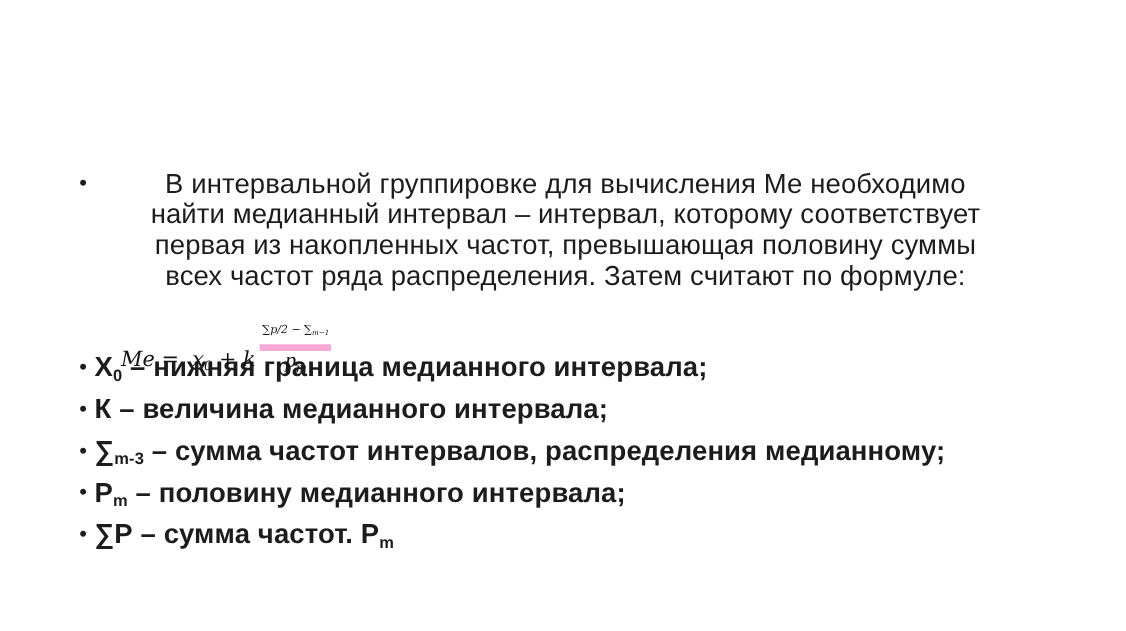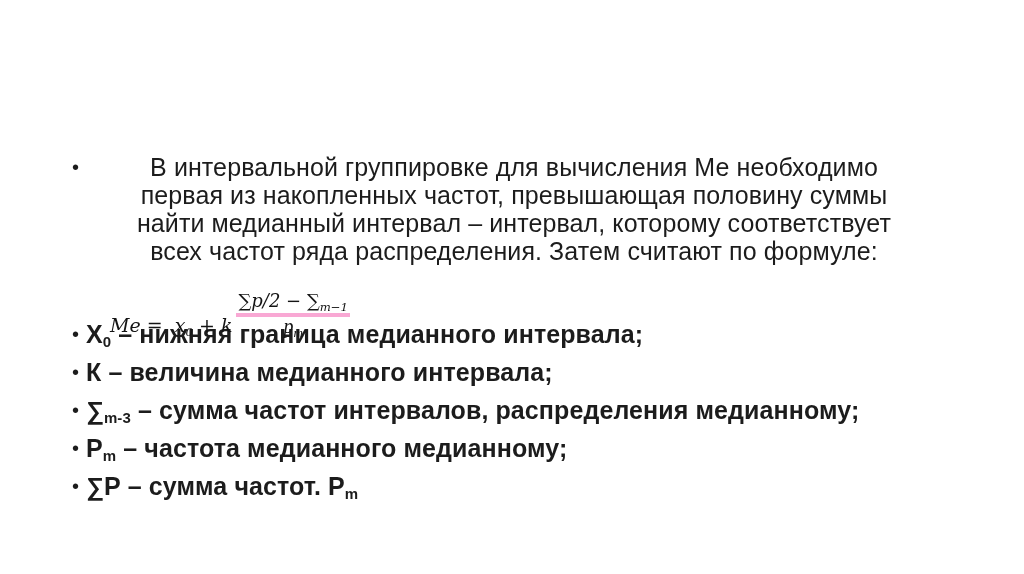--- a/index.html
+++ b/index.html
@@ -81,24 +81,24 @@
     line-height: 0;
     vertical-align: -0.3em;
   }
   .frac {
     display: inline-flex;
     flex-direction: column;
     align-items: center;
     margin-left: 4px;
   }
   .frac .num {
-    font-size: 18px;
+    font-size: 10px;
     line-height: 22px;
     padding: 0 2px 1px 2px;
-    border-bottom: 4px solid #f9a8d4;
+    border-bottom: 6px solid #f9a8d4;
     white-space: pre;
   }
   .frac .den {
     font-size: 20px;
     line-height: 19px;
     white-space: pre;
     font-family: Liberation Serif, serif;
   }
   .frac sub {
     font-size: 0.65em;
@@ -110,22 +110,22 @@
 <body>
 
 <div class="slide">
 
   <div class="content">
 
     <div class="bullet-item">
       <span class="bullet-marker">•</span>
       <div class="intro-text">
         <div>В интервальной группировке для вычисления Ме необходимо</div>
+        <div>найти медианный интервал – интервал, которому соответствует</div>
         <div>первая из накопленных частот, превышающая половину суммы</div>
-        <div>найти медианный интервал – интервал, которому соответствует</div>
         <div>всех частот ряда распределения. Затем считают по формуле:</div>
       </div>
     </div>
 
     <div class="defs">
 
       <div class="def-item">
         <span class="bullet-marker">•</span>
         <div class="def-text"><span>X</span><sub>0</sub><span> – нижняя граница медианного интервала;</span></div>
       </div>
@@ -135,21 +135,21 @@
         <div class="def-text"><span>К</span><sub></sub><span> – величина медианного интервала;</span></div>
       </div>
 
       <div class="def-item">
         <span class="bullet-marker">•</span>
         <div class="def-text"><span>∑</span><sub>m-3</sub><span> – сумма частот интервалов, распределения медианному;</span></div>
       </div>
 
       <div class="def-item">
         <span class="bullet-marker">•</span>
-        <div class="def-text"><span>P</span><sub>m</sub><span> – частота медианного медианному;</span></div>
+        <div class="def-text"><span>P</span><sub>m</sub><span> – половину медианного интервала;</span></div>
       </div>
 
       <div class="def-item">
         <span class="bullet-marker">•</span>
         <div class="def-text"><span>∑P</span><sub></sub><span> – сумма частот. </span><span>P</span><sub>m</sub></div>
       </div>
 
     </div>
   </div>
 

